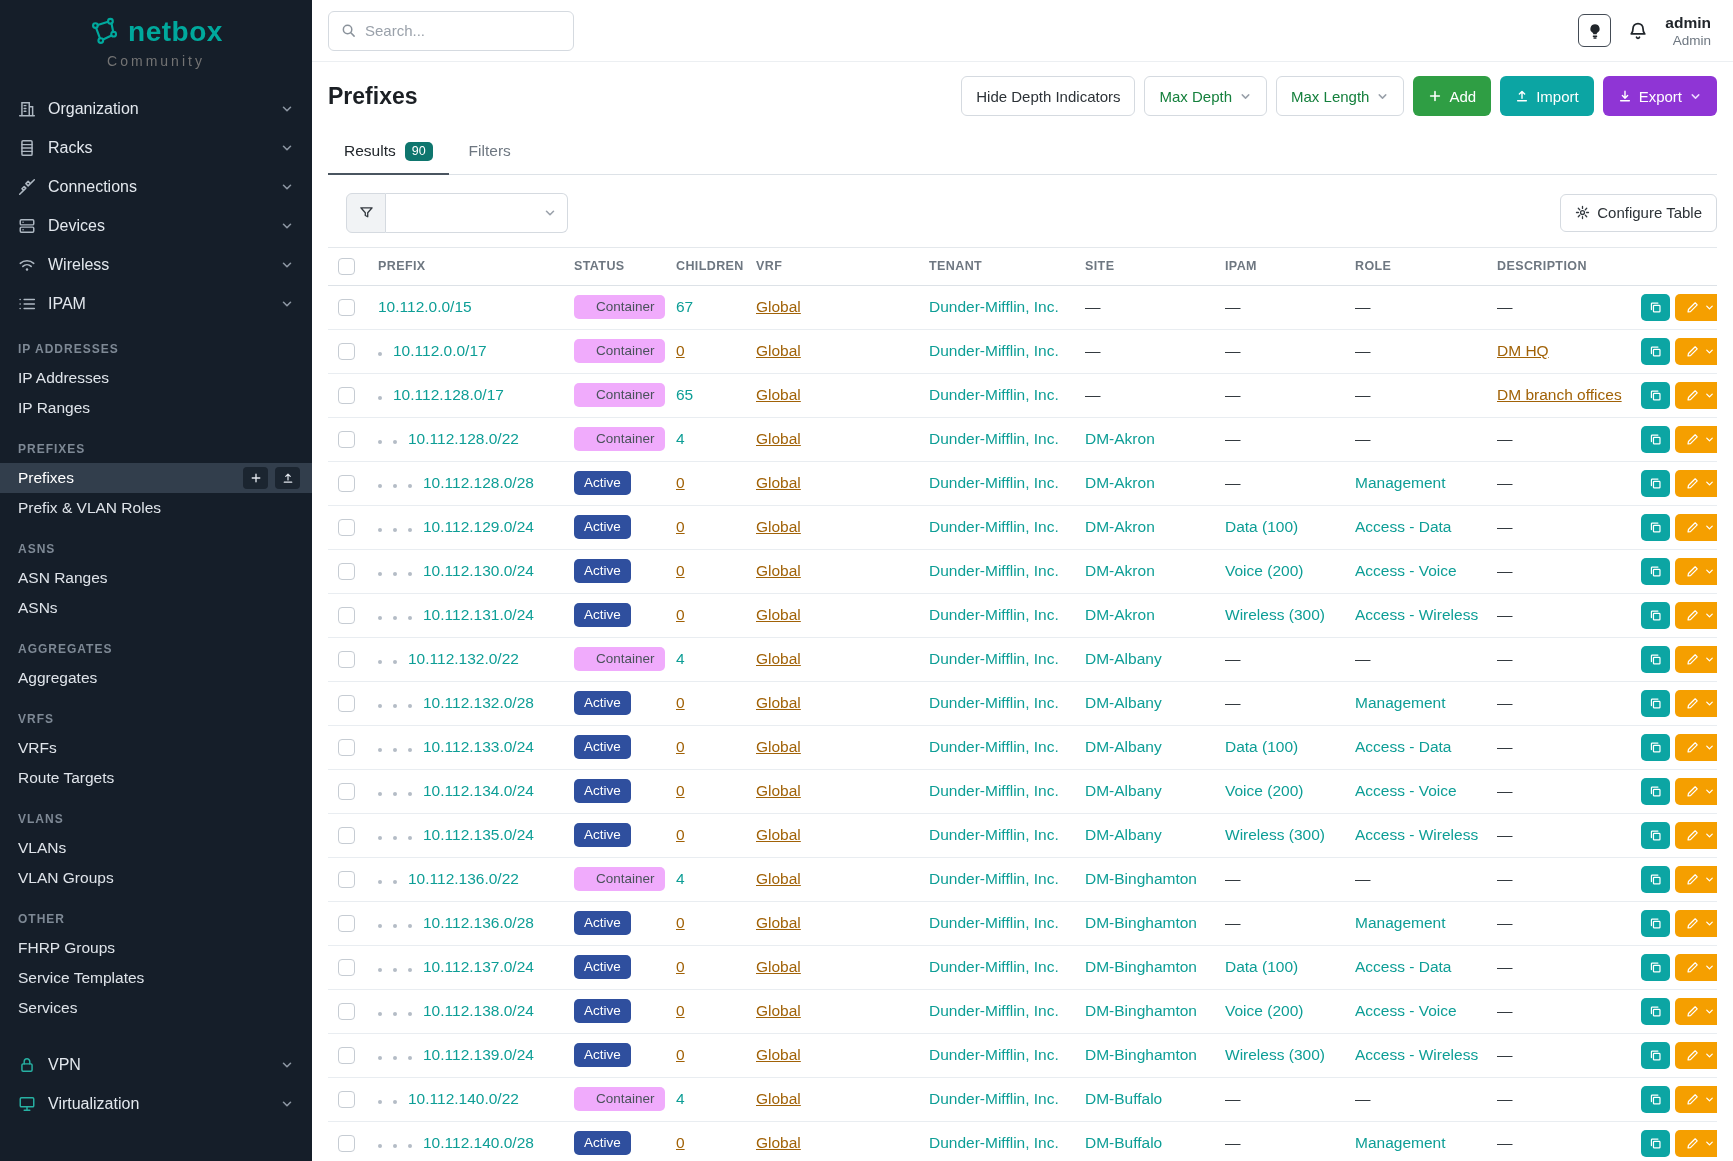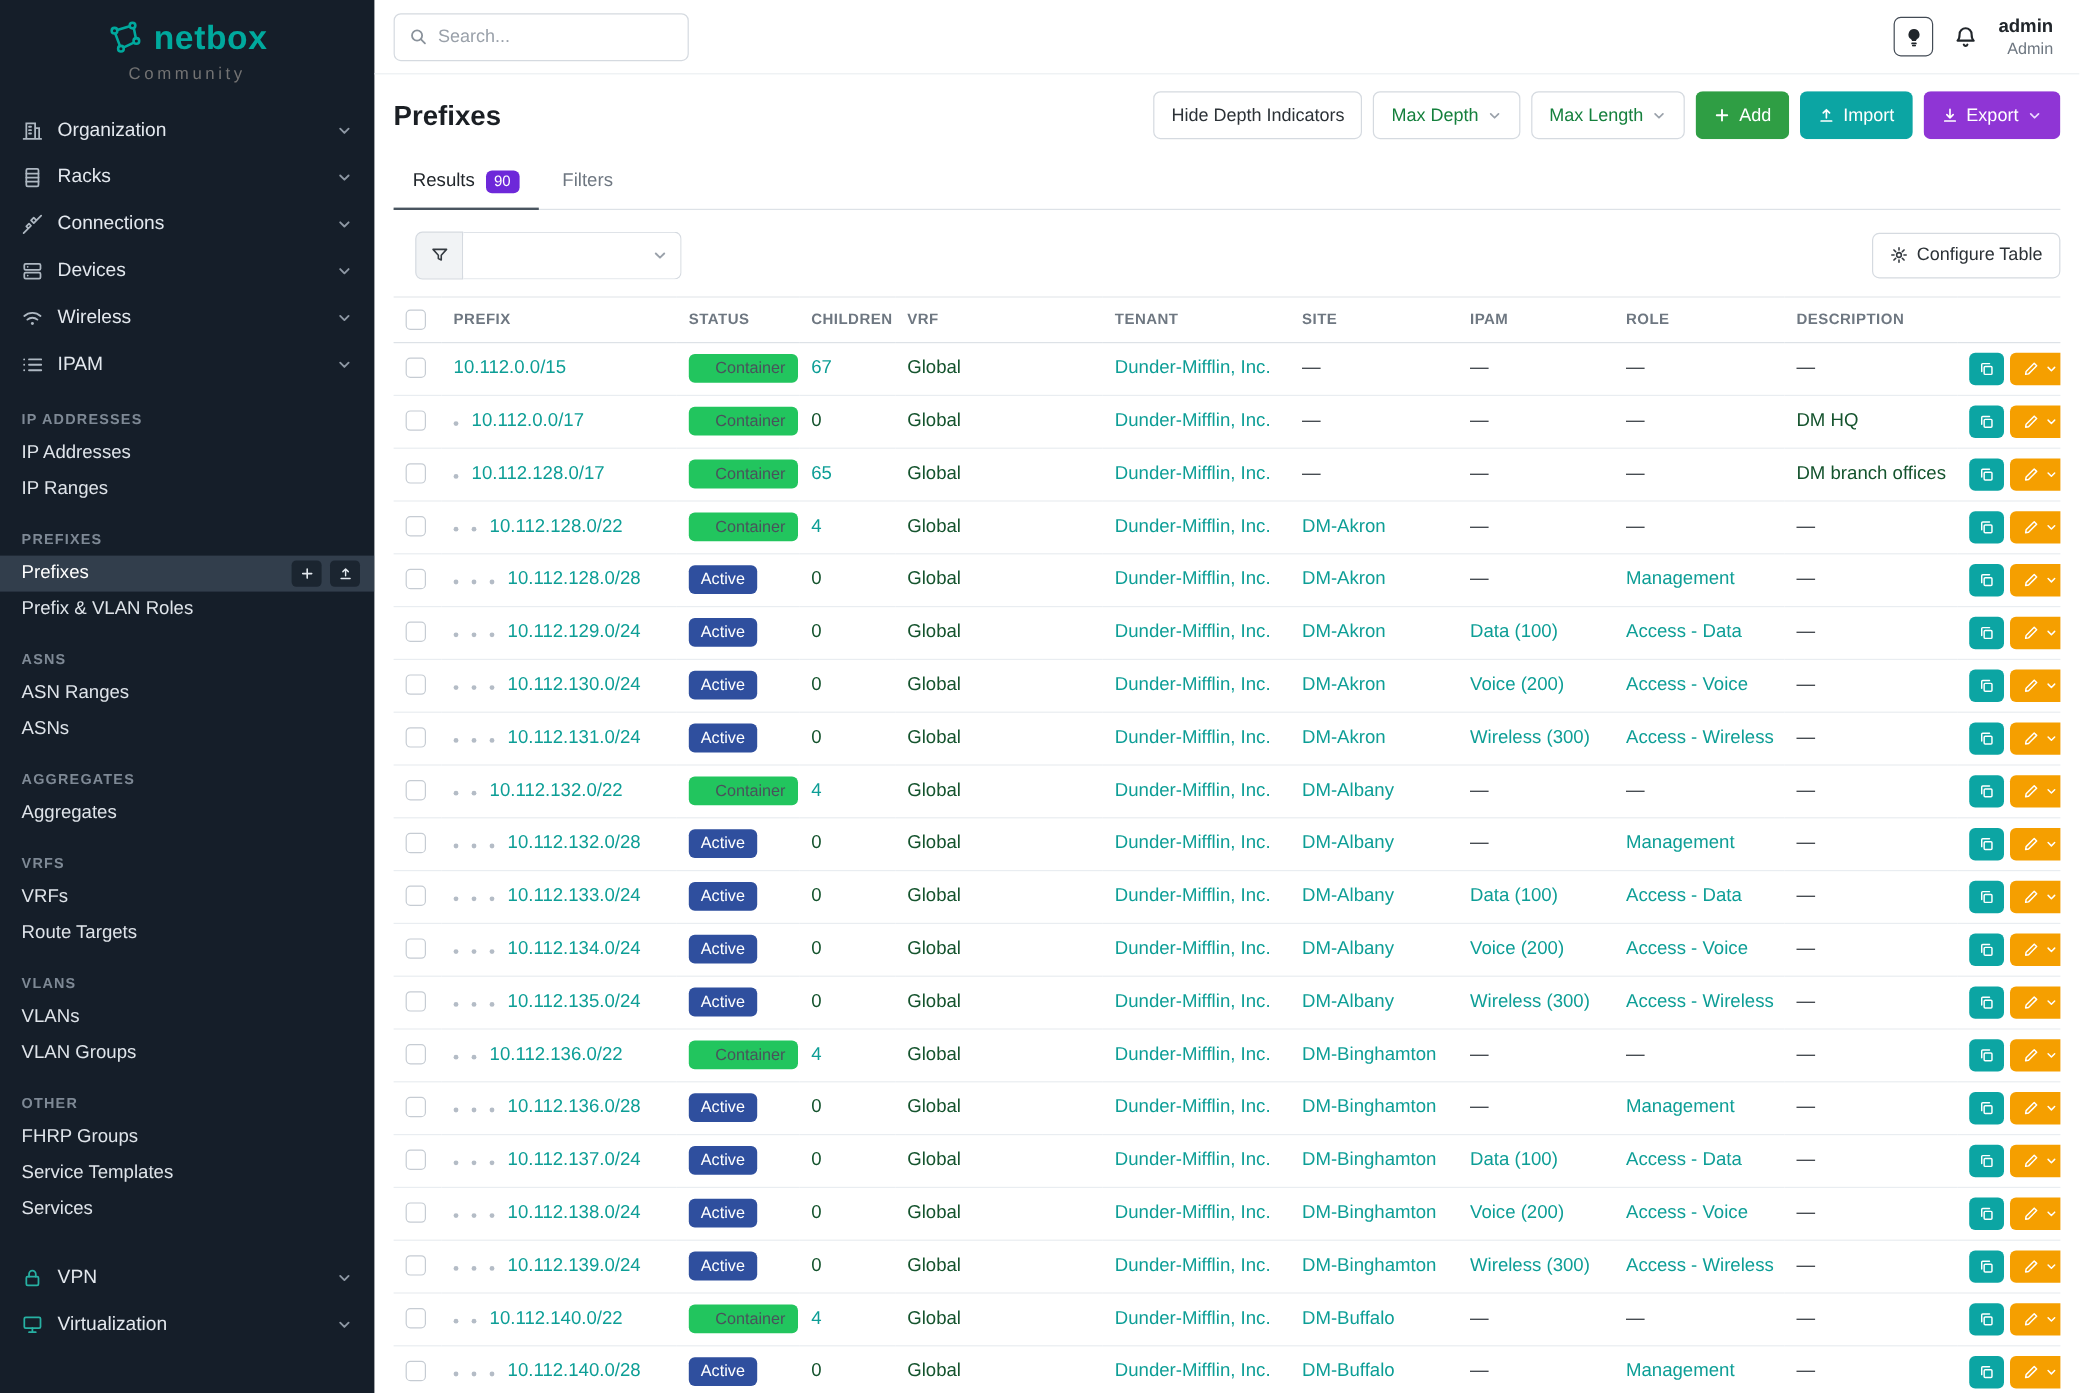--- a/index.html
+++ b/index.html
@@ -57,44 +57,44 @@
   .btn-green{background:var(--green,#2f9e44);color:#fff;}
   .btn-teal{background:var(--teal-btn,#0ca5a3);color:#fff;}
   .btn-purple{background:var(--purple,#8f35d5);color:#fff;}
   .btn .svg-icon{width:14px;height:14px;}
   .btn-green .svg-icon,.btn-teal .svg-icon,.btn-purple .svg-icon{color:#fff;}
   .btn-purple .chev{color:#ecd9ff;}
 
   .tabs{display:flex;gap:4px;margin-top:16px;border-bottom:1px solid #dde2e7;}
   .tab{display:flex;align-items:center;gap:9px;padding:10px 16px 12px;font-size:15.5px;color:#6e7781;cursor:pointer;border-bottom:2px solid transparent;margin-bottom:-1px;}
   .tab.active{color:#21262b;border-bottom-color:#4a5560;}
-  .badge-count{background:#6d28d9;color:#fff;font-size:12.5px;border-radius:5px;padding:3px 7px;line-height:1;}
+  .badge-count{background:#0f766e;color:#fff;font-size:12.5px;border-radius:5px;padding:3px 7px;line-height:1;}
 
   .table-controls{display:flex;align-items:center;margin:18px 0 14px;}
   .quick-search{width:218px;height:40px;border:1px solid #d5dae0;border-radius:6px;padding:0 12px;font-size:15px;font-family:inherit;color:#343a40;outline:none;}
   .quick-search::placeholder{color:#9aa1aa;}
   .filter-group{display:flex;margin-left:18px;}
   .filter-btn{width:40px;height:40px;border:1px solid #d5dae0;border-radius:6px 0 0 6px;background:#f1f3f5;display:inline-flex;align-items:center;justify-content:center;color:#343a40;cursor:pointer;}
   .filter-btn .svg-icon{width:15px;height:15px;}
   .filter-select{width:182px;height:40px;border:1px solid #d5dae0;border-left:none;border-radius:0 6px 6px 0;background:#fff;display:flex;align-items:center;justify-content:flex-end;padding:0 10px;color:#8a929b;cursor:pointer;}
   .filter-select .chev{width:14px;height:14px;}
   .config-btn{margin-left:auto;height:38px;}
   .config-btn .svg-icon{width:15px;height:15px;color:#343a40;}
 
   
   .data-table{width:100%;border-collapse:collapse;table-layout:fixed;}
   .data-table th{font-size:12.5px;color:#6e7781;text-align:left;font-weight:700;letter-spacing:.4px;padding:10px 10px;border-top:1px solid #e4e8ec;border-bottom:1px solid #dde2e7;white-space:nowrap;overflow:hidden;}
   .data-table td{padding:0 10px;height:44px;border-bottom:1px solid #e9edf1;font-size:15.5px;white-space:nowrap;overflow:hidden;}
   .td-check,.th-check{width:40px;}
   .link{color:var(--accent,#0d9e96);text-decoration:none;cursor:pointer;}
-  .plain{color:#14532d;}
+  .plain{color:#a16207;text-decoration:underline;}
   .dash{color:#343a40;}
   .badge{display:inline-block;font-size:13.5px;padding:5px 10px;border-radius:5px;line-height:1.1;}
   .badge-active{background:var(--badge-active,#2f4f9e);color:#fff;}
-  .badge-container{background:#22c55e;color:#49525b;padding-left:22px;}
+  .badge-container{background:#f0abfc;color:#49525b;padding-left:22px;}
   .depth-dots{display:inline-flex;align-items:center;}
   .dot{width:4px;height:4px;border-radius:50%;background:#b4bcc6;margin-right:11px;}
   .td-actions{text-align:right;padding-right:6px;}
   .act-btn{display:inline-flex;align-items:center;justify-content:center;height:27px;border:none;border-radius:5px;cursor:pointer;color:#fff;vertical-align:middle;}
   .act-copy{width:29px;background:var(--teal-btn,#0ca5a3);margin-right:5px;}
   .act-edit{width:50px;background:var(--orange,#f59f00);gap:5px;}
   .act-btn .svg-icon{width:13px;height:13px;color:#fff;}
   .act-edit .chev{width:11px;height:11px;color:#fff;}
 
   input.cb,input.cb-head{appearance:none;-webkit-appearance:none;width:17px;height:17px;border:1px solid #c6ccd3;border-radius:4px;background:#fff;cursor:pointer;vertical-align:middle;}

